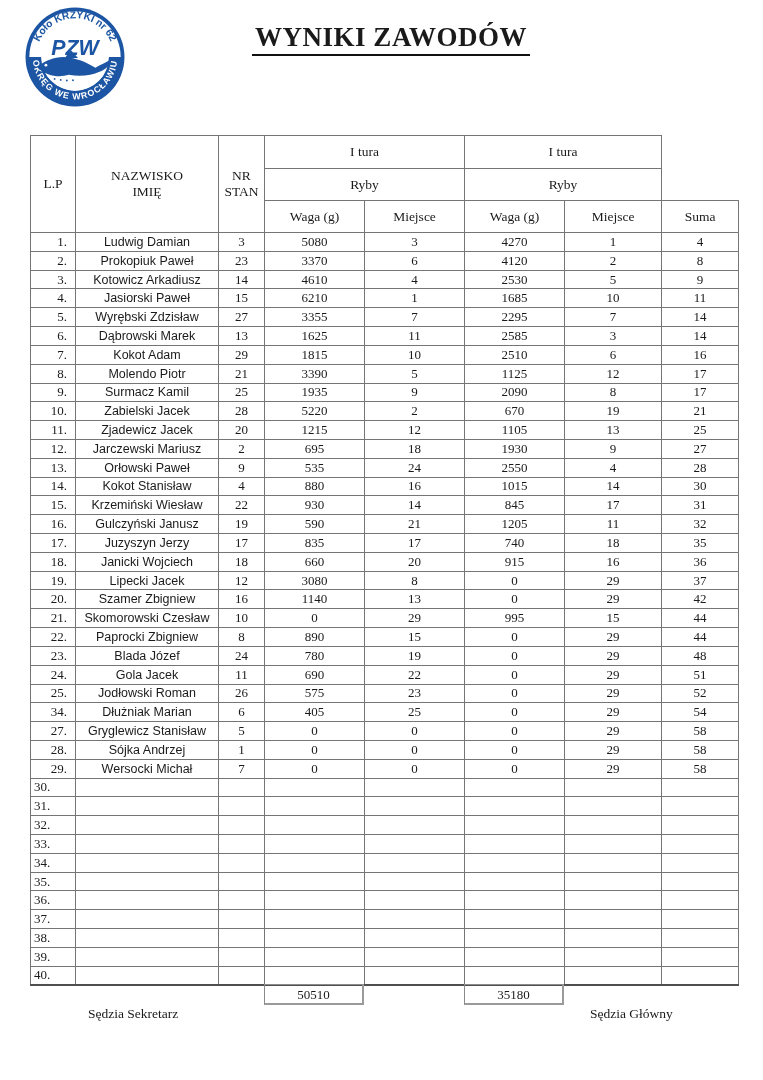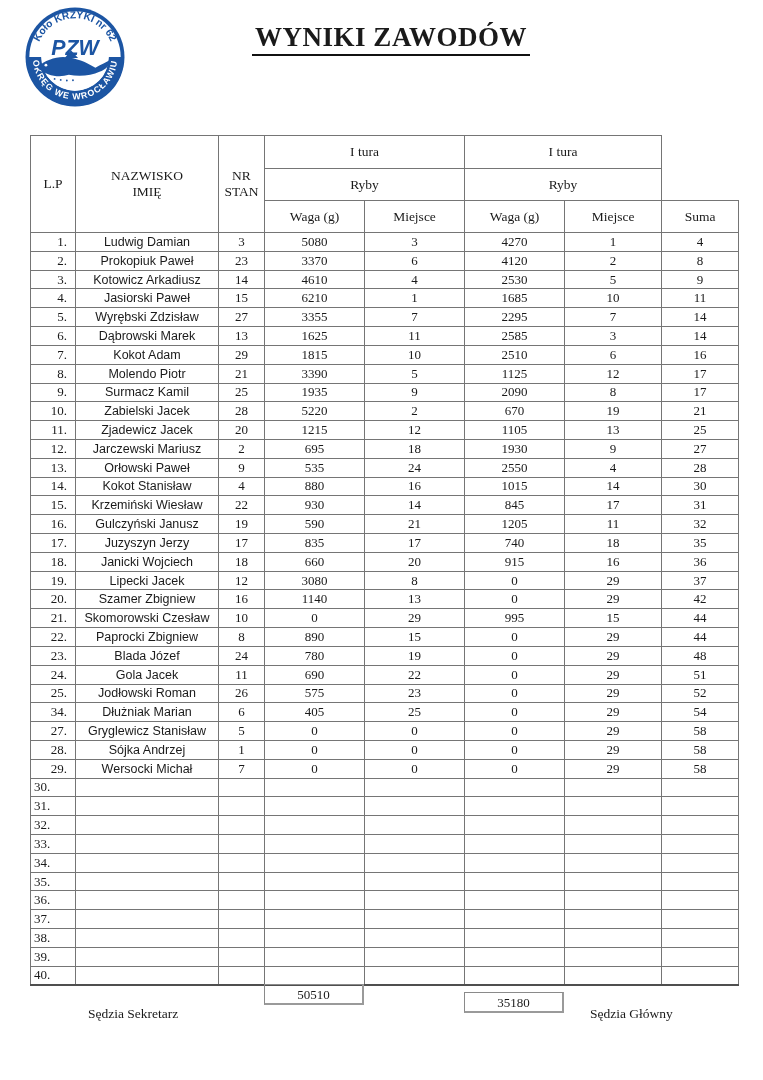--- a/index.html
+++ b/index.html
@@ -44,21 +44,21 @@
   tr.last-row td { border-bottom:2px solid #4f4f4f; }
   th.cell-void { border-top:none; border-right:none; background:#fff; }
   
   .total-box {
     position:absolute; top:984px; width:100px; height:21px;
     border:1px solid #8a8a8a; border-bottom:2px solid #9a9a9a; border-right:2px solid #9a9a9a;
     font-size:13px; text-align:center; line-height:19px;
     font-family:Liberation Serif, serif;
   }
   .total-1 { left:264px; }
-  .total-2 { left:464px;margin-top:8px; }
+  .total-2 { left:464px; }
   
   .sig { position:absolute; top:1006px; font-size:13.5px; }
   .sig-left  { left:88px; }
   .sig-right { left:590px; }
 </style>
 </head>
 <body>
 
 <div class="page">
 

